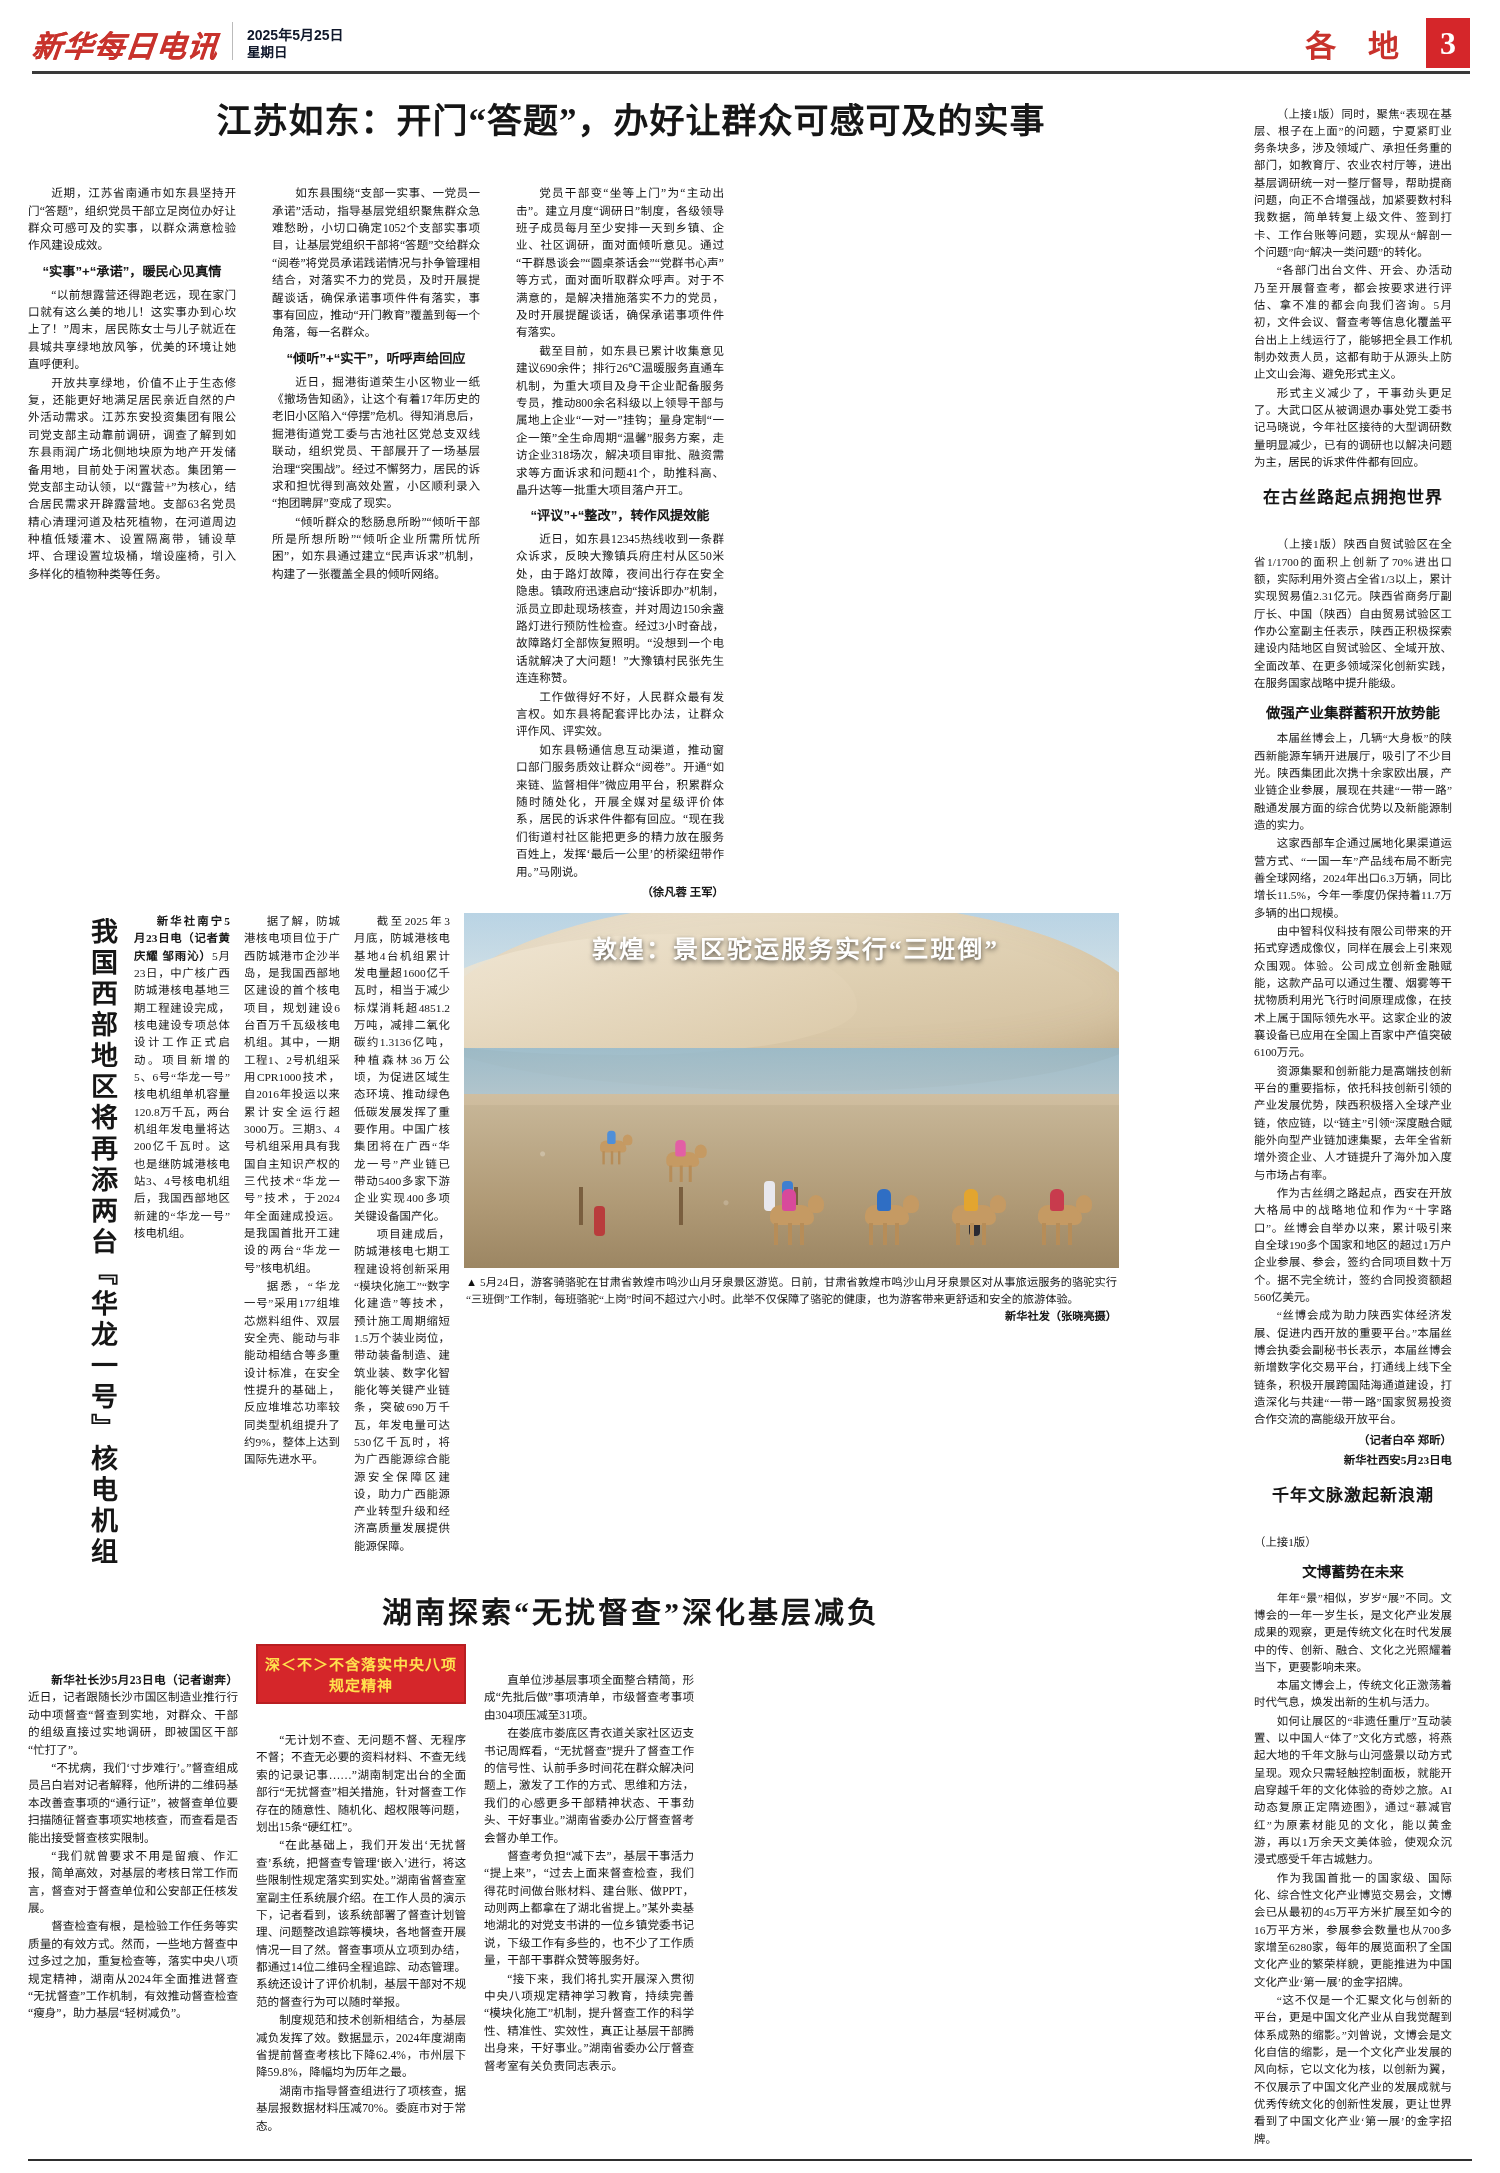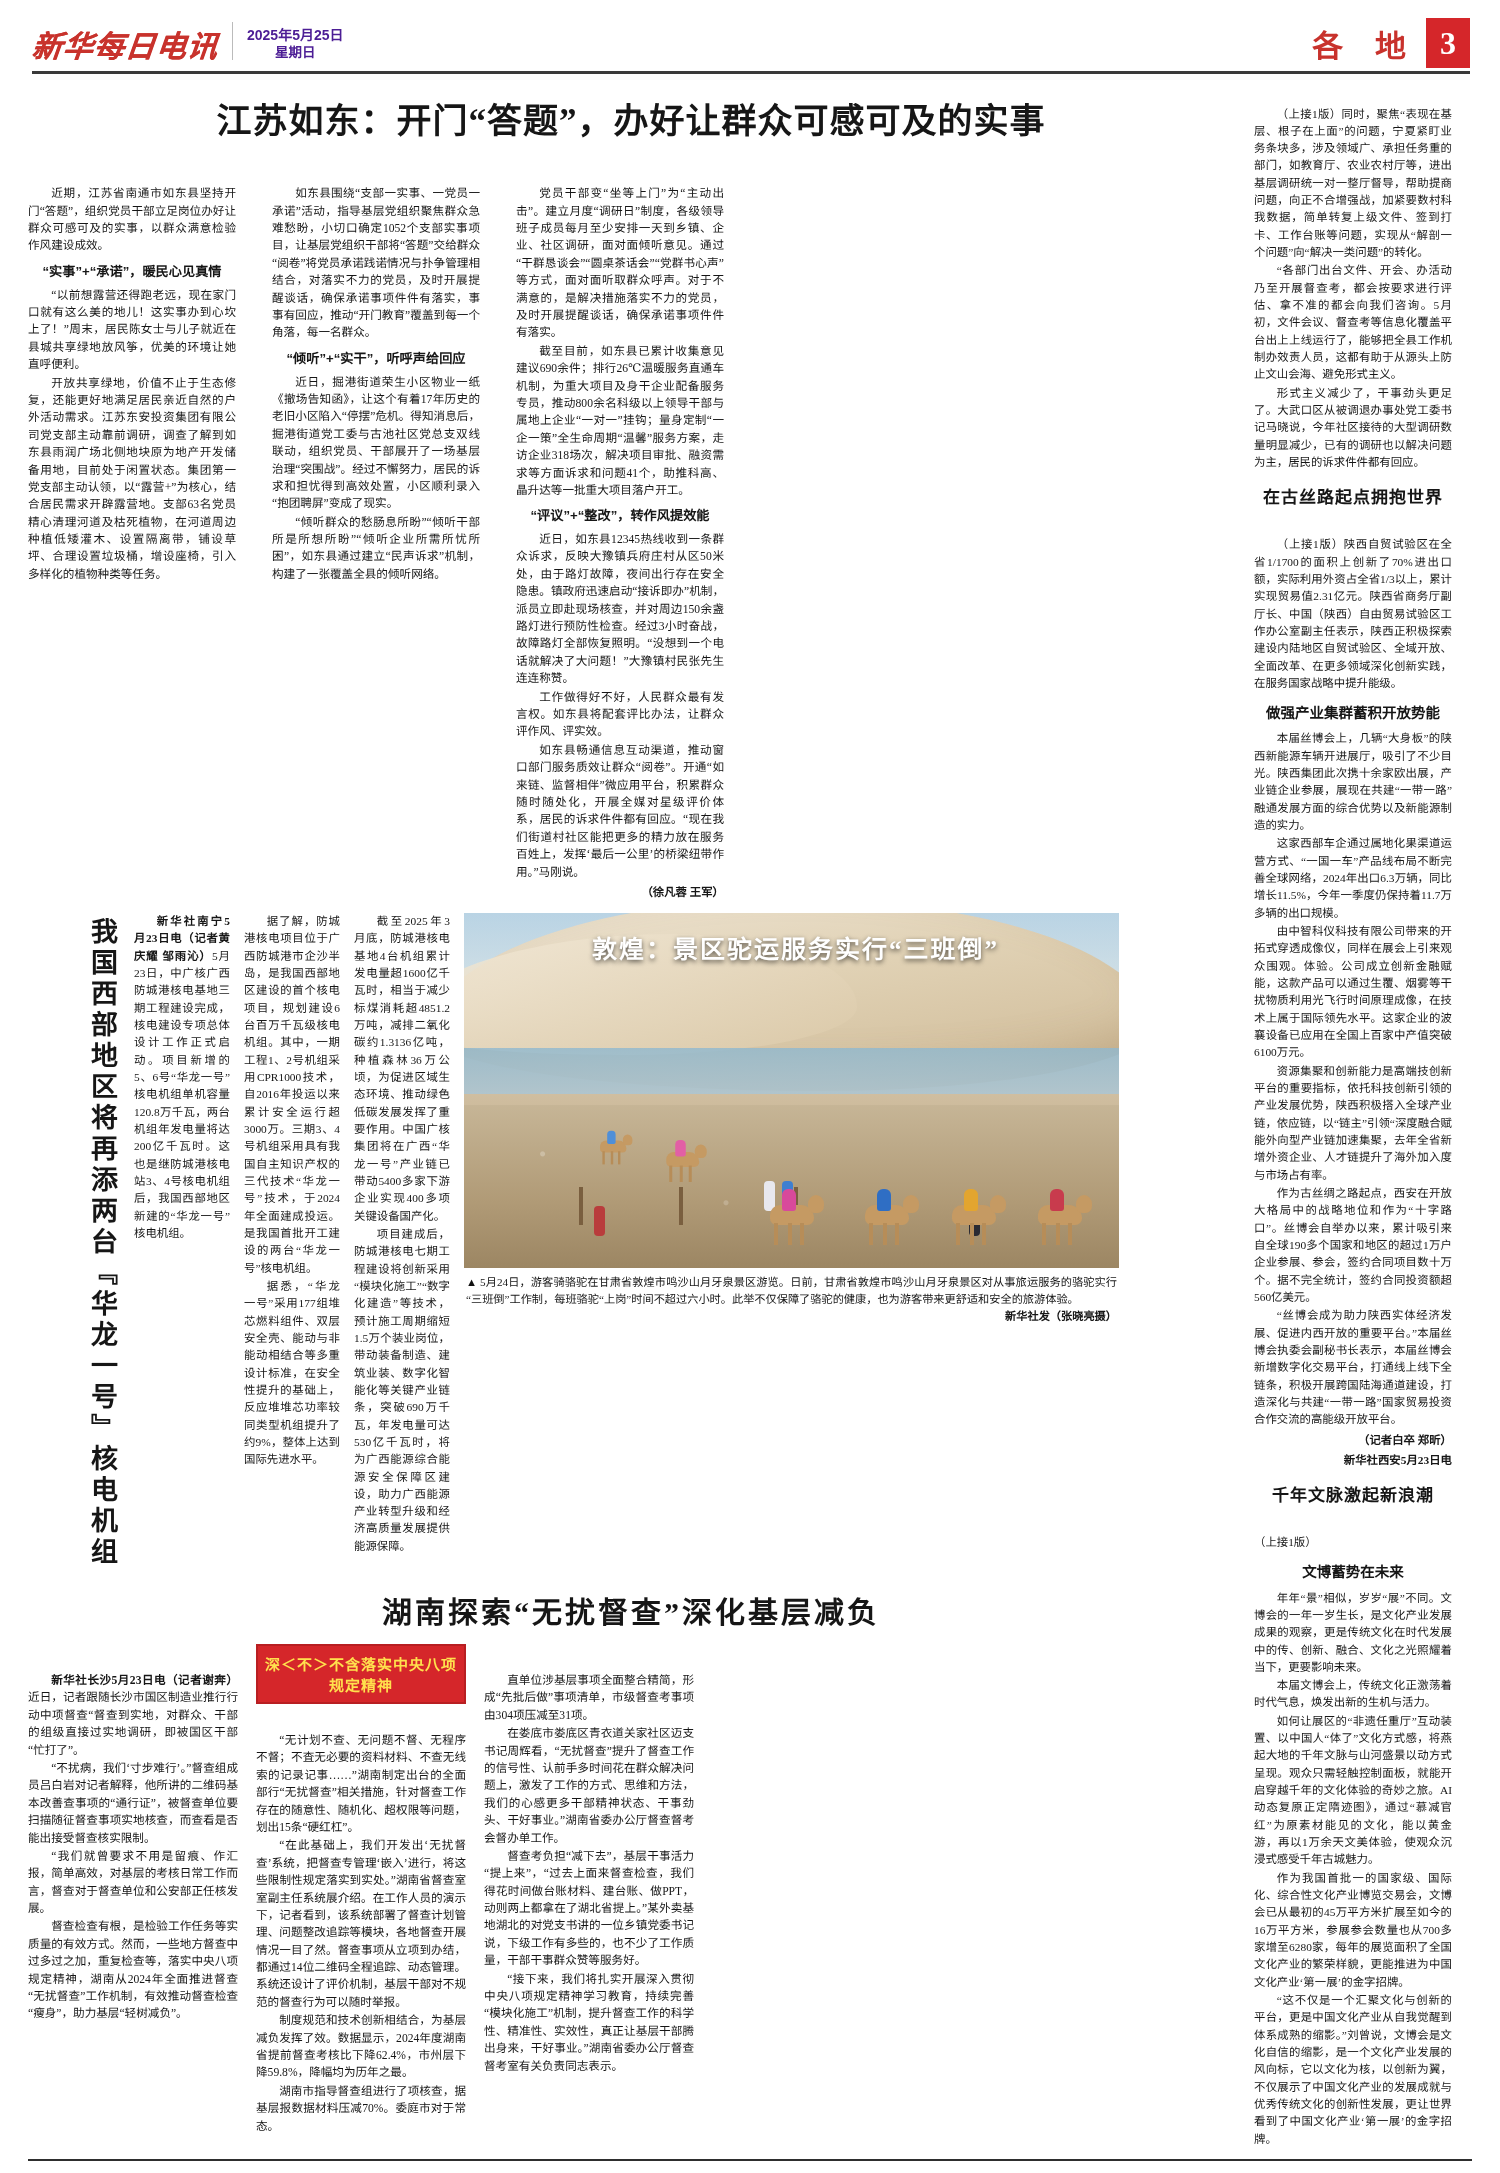--- a/index.html
+++ b/index.html
@@ -22,27 +22,27 @@
   }
   .logo-xh {
     font-family:"Liberation Serif",serif;
     font-size:30px; font-weight:bold; color:#c8322c;
     letter-spacing:1px; font-style:italic;
     line-height:1; padding-right:14px;
     transform:skewX(-6deg);
     text-shadow:0.5px 0 0 #c8322c;
   }
   .mh-divider { width:1px; height:38px; background:#bbb; margin:0 14px 2px 0; }
-  .mh-date { line-height:1.32; font-size:13.5px; font-family:"Liberation Sans",sans-serif; font-weight:bold; color:#4c1d95;text-align:center; }
+  .mh-date { line-height:1.32; font-size:13.5px; font-family:"Liberation Sans",sans-serif; font-weight:bold; color:#0f172a; }
   .mh-date div:first-child { font-size:14px; }
   .mh-spacer { flex:1; }
   .mh-section {
     font-size:31px; font-weight:bold; color:#c8322c;
     letter-spacing:12px; font-family:"Liberation Serif",serif;
-    margin-bottom:-4px; padding-right:8px;
+    margin-bottom:-4px; padding-right:15px;
   }
   .mh-pagenum {
     width:44px; height:50px; background:#d5262a; color:#fff;
     font-size:32px; font-weight:bold; display:flex;
     align-items:center; justify-content:center;
     font-family:"Liberation Serif",serif; margin-bottom:-6px;
   }
   .rule-main { height:2.5px; background:#3a3a3a; margin:3px 8px 0 10px; }
 
   

